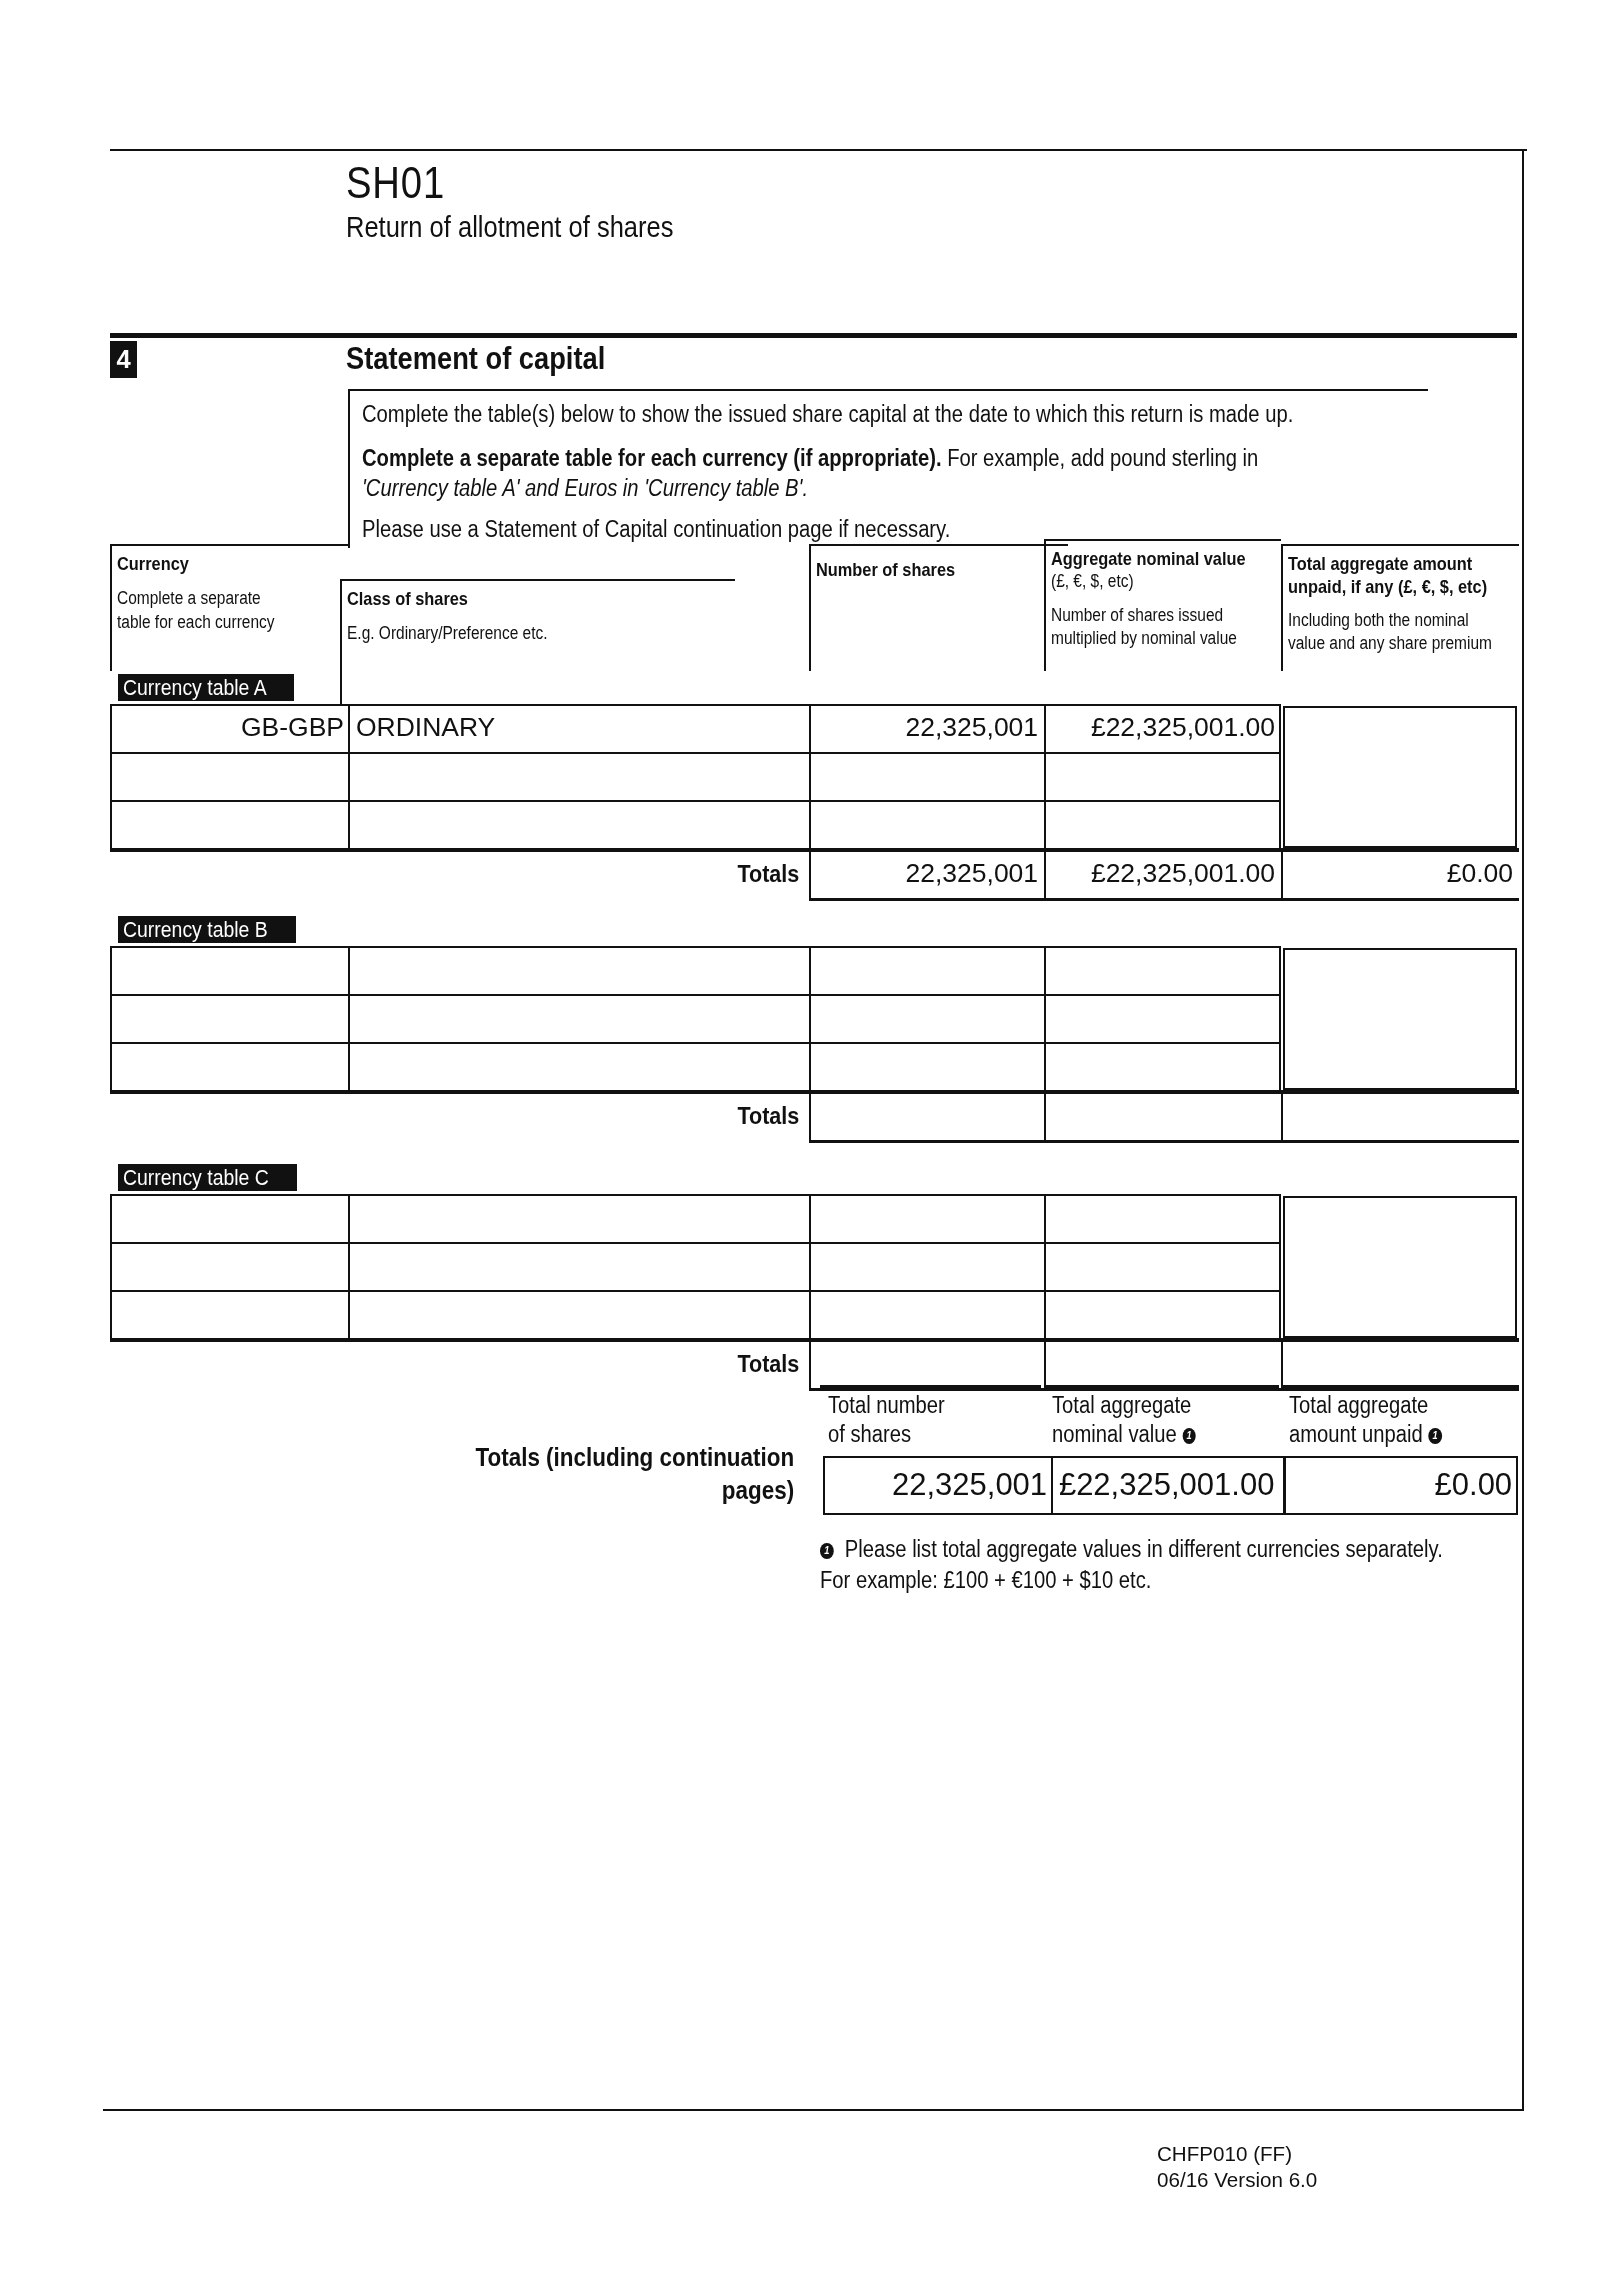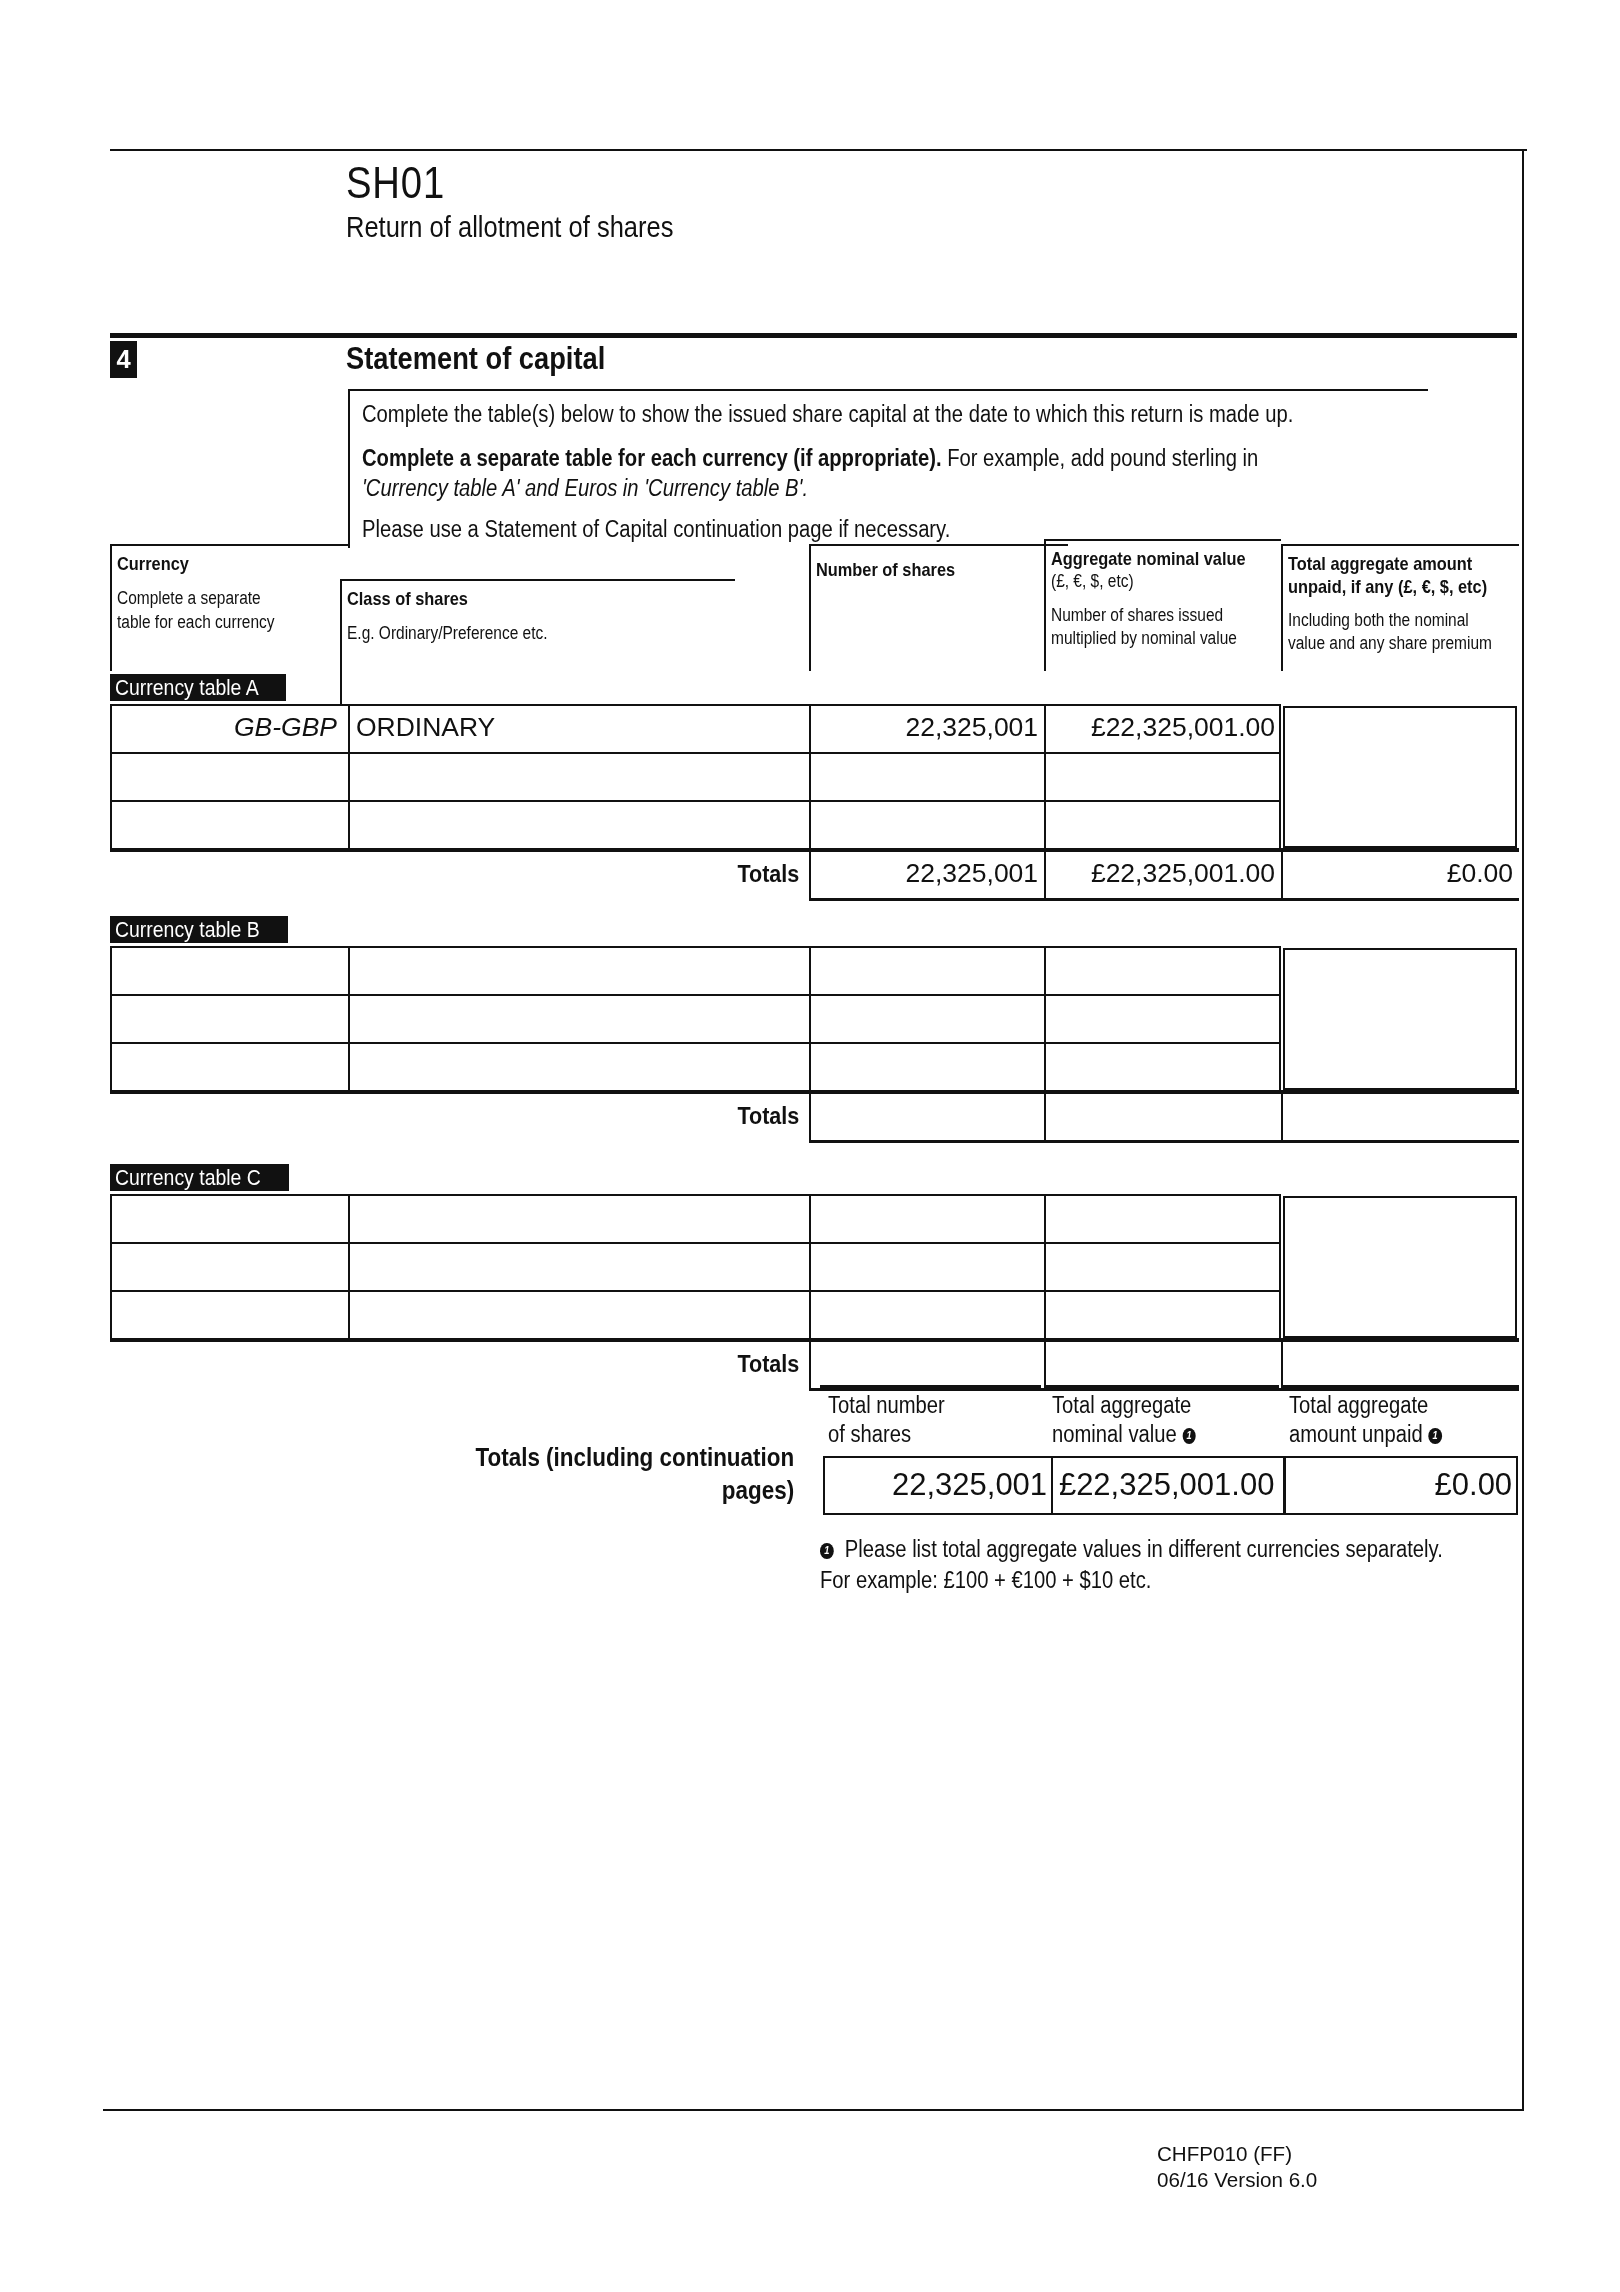--- a/index.html
+++ b/index.html
@@ -12,21 +12,21 @@
   .form-code{left:346px;top:157px;font-size:45px;letter-spacing:1px;transform:scaleX(0.85);transform-origin:left;}
   .form-title{left:346px;top:210px;font-size:30px;transform:scaleX(0.85);transform-origin:left;}
   .section-bar{left:110px;top:333px;width:1407px;height:4.9px;}
   .section-num{left:110px;top:341px;width:27.4px;height:37px;background:#111;color:#fff;font-size:25.5px;line-height:37px;text-align:center;font-weight:bold;}
   .section-title{left:346px;top:341px;font-size:31px;font-weight:bold;transform:scaleX(0.88);transform-origin:left;}
   .instr-box{left:348px;top:389px;width:1078px;height:157px;border-top:2.9px solid #111;border-left:2px solid #111;}
   .instr{position:absolute;left:11.8px;font-size:23.5px;transform:scaleX(0.86);transform-origin:left;white-space:nowrap;}
   .hdr-cell{position:absolute;top:544px;height:127px;border-top:2.9px solid #111;border-left:2px solid #111;box-sizing:border-box;padding:5.9px 4.9px;font-size:18.6px;line-height:23.5px;}
   .hdr-cell .t{font-weight:bold;display:block;transform:scaleX(0.88);transform-origin:left;white-space:nowrap;}
   .hdr-cell .s{display:block;transform:scaleX(0.88);transform-origin:left;white-space:nowrap;font-size:17.6px;}
-  .tbl-label{position:absolute;left:110px;height:27.4px;background:#111;color:#fff;font-size:21.6px;line-height:27.4px;padding:0 11.8px 0 4.9px;transform-origin:left;text-align:right;}
+  .tbl-label{position:absolute;left:118px;height:27.4px;background:#111;color:#fff;font-size:21.6px;line-height:27.4px;padding:0 11.8px 0 4.9px;transform-origin:left;text-align:right;}
   .tbl-label span{display:inline-block;transform:scaleX(0.9);transform-origin:left;}
   .cell{position:absolute;border-top:2.9px solid #111;border-left:2px solid #111;box-sizing:border-box;font-size:26.5px;line-height:43px;padding:0 5.9px;white-space:nowrap;}
   .cell.r{text-align:right;}
   .unpaid-box{position:absolute;border:2.9px solid #111;box-sizing:border-box;}
   .totals-label{position:absolute;font-size:24.5px;font-weight:bold;text-align:right;transform:scaleX(0.88);transform-origin:right;}
   .tot-cell{position:absolute;border-left:2px solid #111;border-bottom:3.9px solid #111;box-sizing:border-box;font-size:26.5px;line-height:43px;padding:0 5.9px;text-align:right;white-space:nowrap;}
   .gt-hdr{position:absolute;top:1385px;height:69px;border-top:3.9px solid #111;font-size:23.5px;line-height:29px;padding:2.9px 7.8px;box-sizing:border-box;}
   .gt-hdr span{display:block;transform:scaleX(0.86);transform-origin:left;white-space:nowrap;}
   .note-dot{display:inline-block;width:15.7px;height:15.7px;border-radius:50%;background:#111;color:#fff;font-size:10.8px;line-height:15.7px;text-align:center;font-weight:bold;vertical-align:middle;}
   .gt-box{position:absolute;top:1456px;height:59px;border:2.9px solid #111;box-sizing:border-box;font-size:31px;line-height:53px;text-align:right;padding:0 3.9px;white-space:nowrap;}
@@ -77,21 +77,21 @@
 </div>
 <div class="hdr-cell" style="left:1281px;width:238px;">
   <span class="t">Total aggregate amount</span>
   <span class="t">unpaid, if any (£, €, $, etc)</span>
   <span class="s" style="margin-top:9.8px;">Including both the nominal</span>
   <span class="s">value and any share premium</span>
 </div>
 
 <div id="tables">
     <div class="tbl-label" style="top: 674px;"><span>Currency table A</span></div>
-    <div class="cell r" style="left: 110px; top: 704px; width: 238px; height: 48px; padding-right: 11px; font-style: italic;">GB-GBP</div>
+    <div class="cell r" style="left: 110px; top: 704px; width: 238px; height: 48px; padding-right: 4px;">GB-GBP</div>
     <div class="cell" style="left: 348px; top: 704px; width: 461px; height: 48px;">ORDINARY</div>
     <div class="cell r" style="left: 809px; top: 704px; width: 235px; height: 48px;">22,325,001</div>
     <div class="cell r" style="left: 1044px; top: 704px; width: 237px; height: 48px;">£22,325,001.00</div>
     <div class="cell r" style="left: 110px; top: 752px; width: 238px; height: 48px; padding-right: 3.9px;"></div>
     <div class="cell" style="left: 348px; top: 752px; width: 461px; height: 48px;"></div>
     <div class="cell r" style="left: 809px; top: 752px; width: 235px; height: 48px;"></div>
     <div class="cell r" style="left: 1044px; top: 752px; width: 237px; height: 48px;"></div>
     <div class="cell r" style="left: 110px; top: 800px; width: 238px; height: 48px; padding-right: 3.9px;"></div>
     <div class="cell" style="left: 348px; top: 800px; width: 461px; height: 48px;"></div>
     <div class="cell r" style="left: 809px; top: 800px; width: 235px; height: 48px;"></div>

